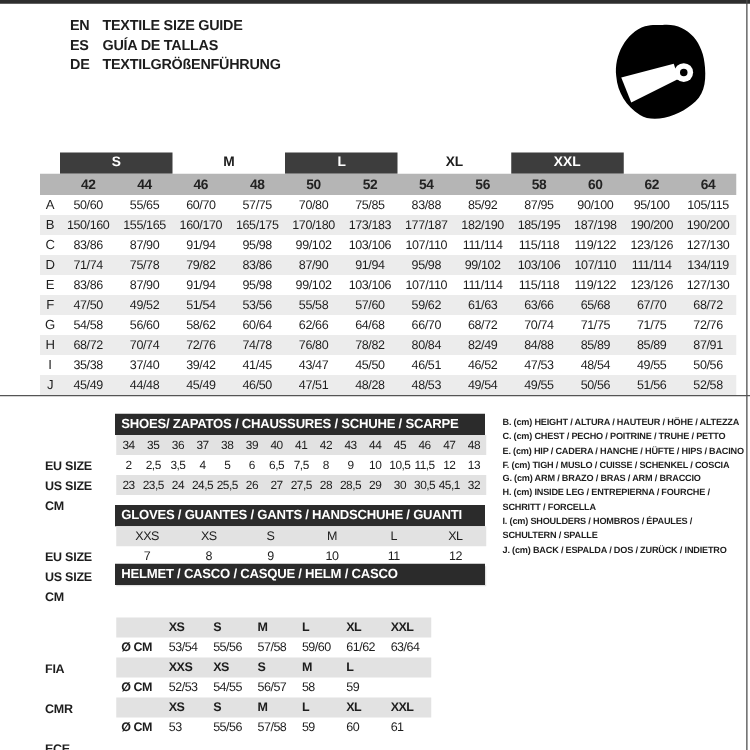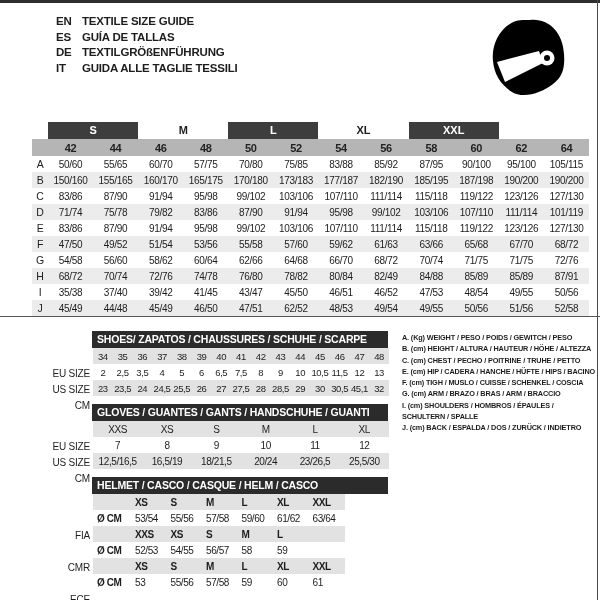--- a/index.html
+++ b/index.html
@@ -34,21 +34,21 @@
 
   
   .sec-title {
     position:absolute; left:92px; width:296px; height:17px; background:#2b2b2b; color:#ffffff;
     font-size:10.5px; font-weight:700; line-height:17px; padding-left:5px; letter-spacing:-0.2px;
     box-sizing:border-box; white-space:nowrap;
   }
   .srow { position:relative; display:grid; height:16px; align-items:center; }
   .srow.shaded { background:#e2e2e2; }
   .scell { text-align:center; font-size:9.5px; letter-spacing:-0.4px; white-space:nowrap; }
-  .rlabel { position:absolute; left:-57px; width:54px; text-align:right; font-weight:400; font-size:10px; letter-spacing:-0.2px;margin-top:35px; }
+  .rlabel { position:absolute; left:-57px; width:54px; text-align:left; font-weight:700; font-size:10px; letter-spacing:-0.2px;margin-top:35px; }
   .shoes-rows  { position:absolute; left:93px; top:348px; width:296px; }
   .shoes-rows .srow { grid-template-columns:repeat(15,1fr); }
   .gloves-rows { position:absolute; left:93px; top:421px; width:296px; }
   .gloves-rows .srow { grid-template-columns:repeat(6,1fr); }
   .gloves-rows .scell { font-size:10px; }
   .helmet-rows { position:absolute; left:93px; top:494px; width:252px; }
   .helmet-rows .srow { grid-template-columns:38px repeat(6,35.5px); }
   .helmet-rows .scell { font-size:10px; text-align:left; padding-left:4px; }
   .helmet-rows .scell.unit { font-weight:700; }
   .helmet-rows .srow.sizes .scell { font-weight:700; }
@@ -61,21 +61,20 @@
 <body>
 
 <div class="page">
   <div class="top-border"></div>
   <div class="right-border"></div>
 
   <div class="langs">
       <div class="lang-line"><span class="lang-code">EN</span><span class="lang-title">TEXTILE SIZE GUIDE</span></div>
       <div class="lang-line"><span class="lang-code">ES</span><span class="lang-title">GUÍA DE TALLAS</span></div>
       <div class="lang-line"><span class="lang-code">DE</span><span class="lang-title">TEXTILGRÖßENFÜHRUNG</span></div>
-      <div class="lang-line"><span class="lang-code">IT</span><span class="lang-title">GUIDA ALLE TAGLIE TESSILI</span></div>
     </div>
 
   <svg class="helmet-icon" viewBox="0 0 78 90">
     <path d="M40 4 C 59 2 73 17 74 38 C 75 51 73 61 63 68 C 52 77 33 83 22 76 C 11 69 4 58 3 45 C 1 28 11 10 26 5 C 31 3.5 35 4 40 4 Z" fill="#000000"></path>
     <path d="M7 46 L49 35 L53 47 L15 66 Z" fill="#ffffff"></path>
     <circle cx="57" cy="42" r="7.5" fill="#ffffff"></circle>
     <circle cx="57" cy="42" r="3" fill="#000000"></circle>
   </svg>
 
   <div class="textile">
@@ -154,21 +153,21 @@
         <div class="tcell">75/78</div>
         <div class="tcell">79/82</div>
         <div class="tcell">83/86</div>
         <div class="tcell">87/90</div>
         <div class="tcell">91/94</div>
         <div class="tcell">95/98</div>
         <div class="tcell">99/102</div>
         <div class="tcell">103/106</div>
         <div class="tcell">107/110</div>
         <div class="tcell">111/114</div>
-        <div class="tcell">101/119</div>
+        <div class="tcell">134/119</div>
       </div>
       <div class="trow">
         <div class="tcell letter">E</div>
         <div class="tcell">83/86</div>
         <div class="tcell">87/90</div>
         <div class="tcell">91/94</div>
         <div class="tcell">95/98</div>
         <div class="tcell">99/102</div>
         <div class="tcell">103/106</div>
         <div class="tcell">107/110</div>
@@ -238,21 +237,21 @@
         <div class="tcell">49/55</div>
         <div class="tcell">50/56</div>
       </div>
       <div class="trow alt">
         <div class="tcell letter">J</div>
         <div class="tcell">45/49</div>
         <div class="tcell">44/48</div>
         <div class="tcell">45/49</div>
         <div class="tcell">46/50</div>
         <div class="tcell">47/51</div>
-        <div class="tcell">62/52</div>
+        <div class="tcell">48/28</div>
         <div class="tcell">48/53</div>
         <div class="tcell">49/54</div>
         <div class="tcell">49/55</div>
         <div class="tcell">50/56</div>
         <div class="tcell">51/56</div>
         <div class="tcell">52/58</div>
       </div>
     </div>
 
   <div class="divider"></div>
@@ -339,21 +338,21 @@
         <span class="rlabel">CM</span>
         <div class="scell">12,5/16,5</div>
         <div class="scell">16,5/19</div>
         <div class="scell">18/21,5</div>
         <div class="scell">20/24</div>
         <div class="scell">23/26,5</div>
         <div class="scell">25,5/30</div>
       </div>
     </div>
 
-  <div class="sec-title" style="top:477px">HELMET / CASCO / CASQUE / HELM / CASCO</div>
+  <div class="sec-title" style="top:451px">HELMET / CASCO / CASQUE / HELM / CASCO</div>
   <div class="helmet-rows">
       <div class="srow shaded sizes">
         <div class="scell"></div>
         <div class="scell">XS</div>
         <div class="scell">S</div>
         <div class="scell">M</div>
         <div class="scell">L</div>
         <div class="scell">XL</div>
         <div class="scell">XXL</div>
       </div>
@@ -401,23 +400,24 @@
         <div class="scell">53</div>
         <div class="scell">55/56</div>
         <div class="scell">57/58</div>
         <div class="scell">59</div>
         <div class="scell">60</div>
         <div class="scell">61</div>
       </div>
     </div>
 
   <div class="legend">
-      <div class="legend-item">A. (Kg) WEIGHT / PESO / POIDS / GEWITCH / PESO</div>
       <div class="legend-item">B. (cm) HEIGHT / ALTURA / HAUTEUR / HÖHE / ALTEZZA</div>
       <div class="legend-item">C. (cm) CHEST / PECHO / POITRINE / TRUHE / PETTO</div>
       <div class="legend-item">E. (cm) HIP / CADERA / HANCHE / HÜFTE / HIPS /  BACINO</div>
       <div class="legend-item">F.  (cm) TIGH / MUSLO / CUISSE / SCHENKEL / COSCIA</div>
       <div class="legend-item">G. (cm) ARM  / BRAZO / BRAS / ARM / BRACCIO</div>
+      <div class="legend-item">H. (cm) INSIDE LEG / ENTREPIERNA / FOURCHE /
+SCHRITT / FORCELLA</div>
       <div class="legend-item">I.  (cm) SHOULDERS / HOMBROS / ÉPAULES /
 SCHULTERN / SPALLE</div>
       <div class="legend-item">J. (cm) BACK / ESPALDA / DOS / ZURÜCK / INDIETRO</div>
     </div>
 </div>
 
 </body></html>

